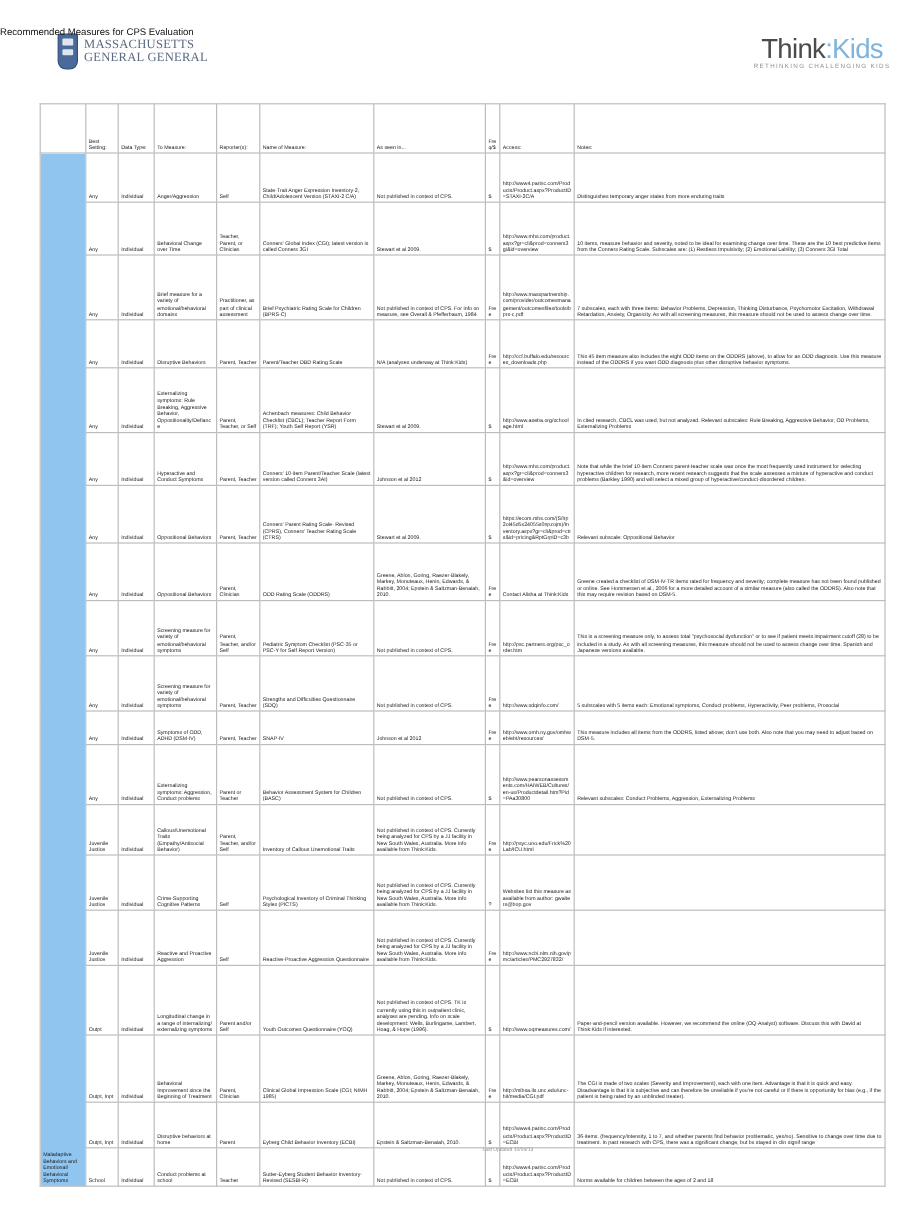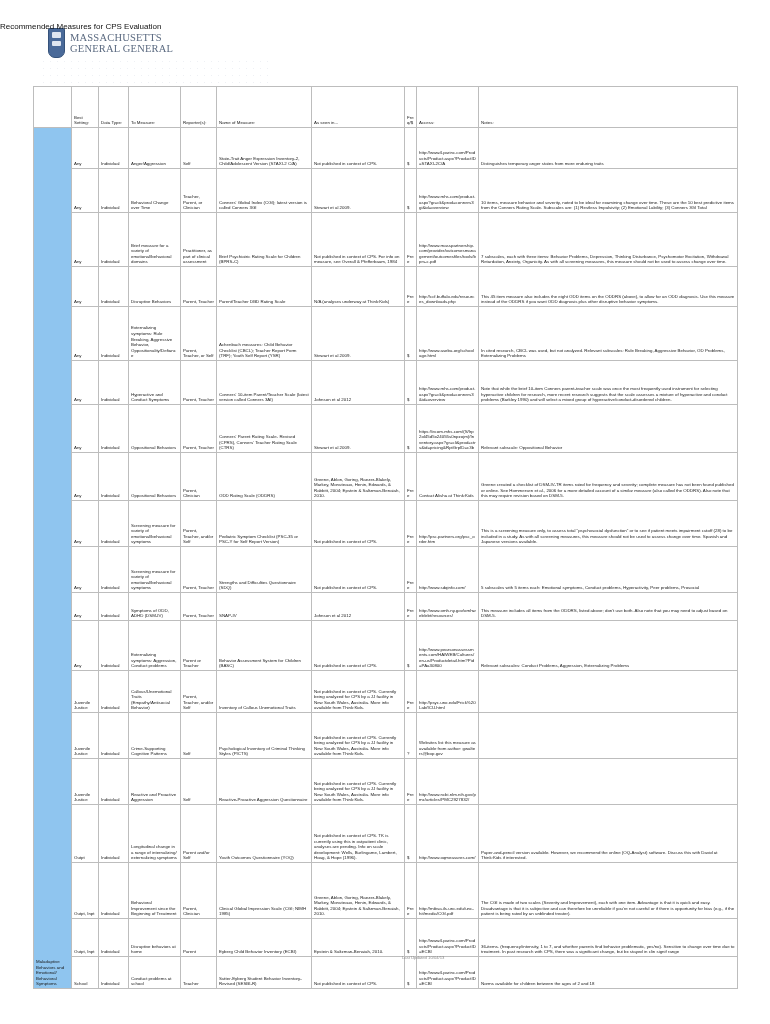--- a/index.html
+++ b/index.html
@@ -153,20 +153,24 @@
   <div class="mgh-logo">
     <div class="mgh-shield"></div>
     <div class="mgh-text">
       <div>MASSACHUSETTS</div>
       <div>GENERAL GENERAL</div>
     </div>
   </div>
 
   <div class="doc-title">Recommended Measures for CPS Evaluation</div>
 
+  <div class="tk-logo">
+    <div class="tk-main"><span class="dark">Think</span><span>:</span><span>Kids</span></div>
+    <div class="tk-sub">RETHINKING CHALLENGING KIDS</div>
+  </div>
 </div>
 
 <div class="sheet">
   <table class="grid">
     <colgroup>
       <col class="c-group">
         <col class="c-setting">
         <col class="c-datatype">
         <col class="c-measure">
       <col class="c-reporter">

